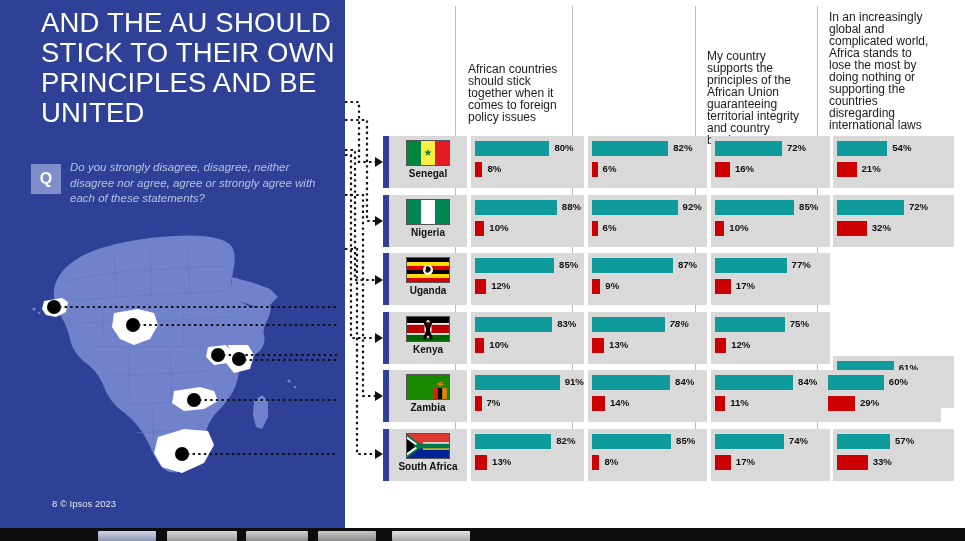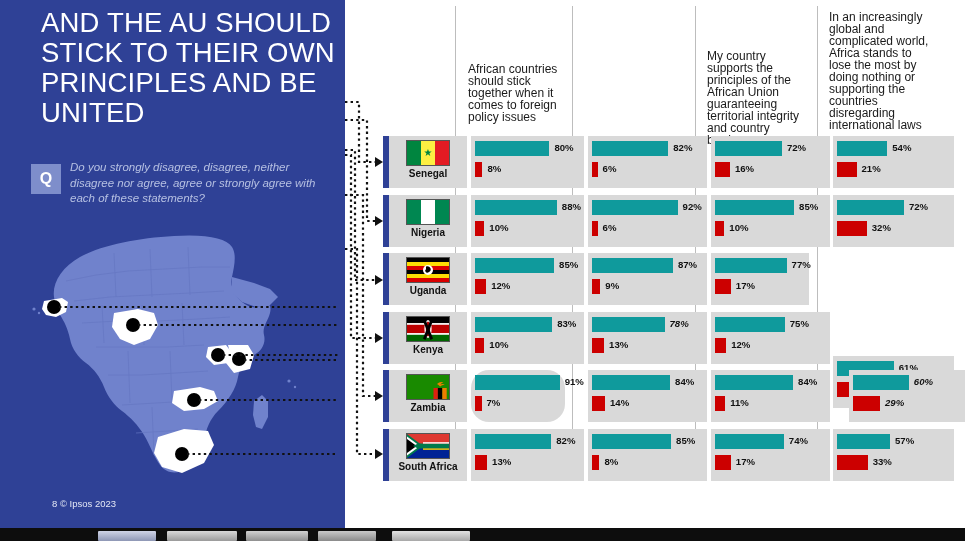--- a/index.html
+++ b/index.html
@@ -309,21 +309,21 @@
             <div class="blab a" style="left: 88.05px;">85%</div>
             <div class="bar dis" style="left: 4px; width: 11.16px; background: rgb(204, 0, 0);"></div>
             <div class="blab d" style="left: 20.16px;">12%</div>
           </div>
           <div class="cell" style="left: 205px; width: 119px;">
             <div class="bar agree" style="left: 4px; width: 80.91px; background: rgb(15, 154, 156);"></div>
             <div class="blab a" style="left: 89.91px;">87%</div>
             <div class="bar dis" style="left: 4px; width: 8.37px; background: rgb(204, 0, 0);"></div>
             <div class="blab d" style="left: 17.37px;">9%</div>
           </div>
-          <div class="cell" style="left: 328px; width: 98px;">
+          <div class="cell" style="left: 328px; width: 119px;">
             <div class="bar agree" style="left: 4px; width: 71.61px; background: rgb(15, 154, 156);"></div>
             <div class="blab a" style="left: 80.61px;">77%</div>
             <div class="bar dis" style="left: 4px; width: 15.81px; background: rgb(204, 0, 0);"></div>
             <div class="blab d" style="left: 24.81px;">17%</div>
           </div>
         </div>
         <div class="row" style="top: 311.8px; width: 580px;">
           <div class="accent"></div>
           <div class="flagcell">
             <div class="flag">
@@ -373,39 +373,39 @@
               <svg width="42" height="24" viewBox="0 0 42 24">
       <rect width="42" height="24" fill="#198a00"></rect>
       <rect width="4.4" height="11" x="26.5" y="13" fill="#de2010"></rect>
       <rect width="4.4" height="11" x="30.9" y="13" fill="#000000"></rect>
       <rect width="4.4" height="11" x="35.3" y="13" fill="#ef7d00"></rect>
       <path d="M 30,9 q 3,-3 6.5,-1.6 q -2.4,0.4 -3.2,2 q 2.6,-1 4.4,0.4 q -3.2,0.2 -4.6,1.6 q -1.6,-1.6 -3.1,-2.4 Z" fill="#ef7d00"></path>
     </svg>
             </div>
             <div class="cname">Zambia</div>
           </div>
-          <div class="cell" style="left: 88px; width: 94px; border-radius: 18px;">
+          <div class="cell" style="left: 88px; width: 113px;">
             <div class="bar agree" style="left: 4px; width: 84.63px; background: rgb(15, 154, 156);"></div>
             <div class="blab a" style="left: 93.63px;">91%</div>
             <div class="bar dis" style="left: 4px; width: 6.51px; background: rgb(204, 0, 0);"></div>
             <div class="blab d" style="left: 15.51px;">7%</div>
           </div>
           <div class="cell" style="left: 205px; width: 119px;">
             <div class="bar agree" style="left: 4px; width: 78.12px; background: rgb(15, 154, 156);"></div>
             <div class="blab a" style="left: 87.12px;">84%</div>
             <div class="bar dis" style="left: 4px; width: 13.02px; background: rgb(204, 0, 0);"></div>
             <div class="blab d" style="left: 22.02px;">14%</div>
           </div>
           <div class="cell" style="left: 328px; width: 119px;">
             <div class="bar agree" style="left: 4px; width: 78.12px; background: rgb(15, 154, 156);"></div>
             <div class="blab a" style="left: 87.12px;">84%</div>
             <div class="bar dis" style="left: 4px; width: 10.23px; background: rgb(204, 0, 0);"></div>
             <div class="blab d" style="left: 19.23px;">11%</div>
           </div>
-          <div class="cell" style="left: 466px; width: 117px; font-style: italic;">
+          <div class="cell" style="left: 441px; width: 117px;">
             <div class="bar agree" style="left: 4px; width: 55.8px; background: rgb(15, 154, 156);"></div>
             <div class="blab a" style="left: 64.8px;">60%</div>
             <div class="bar dis" style="left: 4px; width: 26.97px; background: rgb(204, 0, 0);"></div>
             <div class="blab d" style="left: 35.97px;">29%</div>
           </div>
         </div>
         <div class="row" style="top: 429px; width: 580px;">
           <div class="accent"></div>
           <div class="flagcell">
             <div class="flag">

